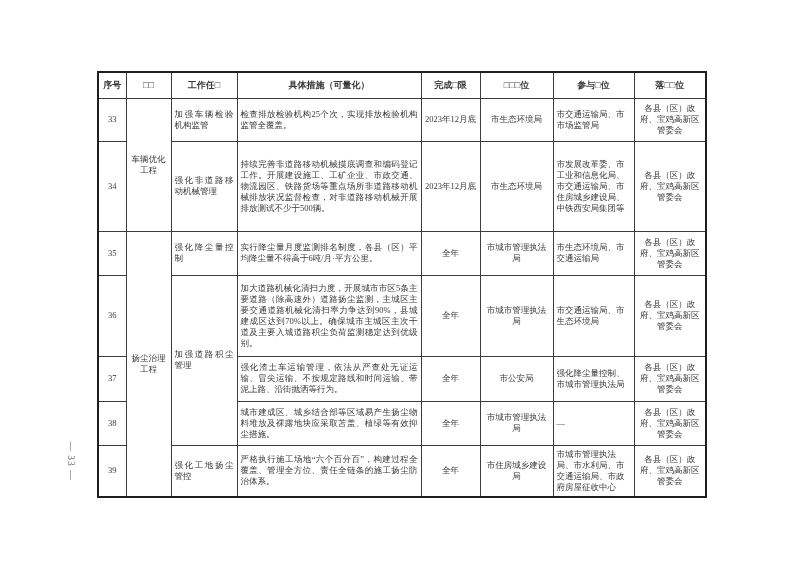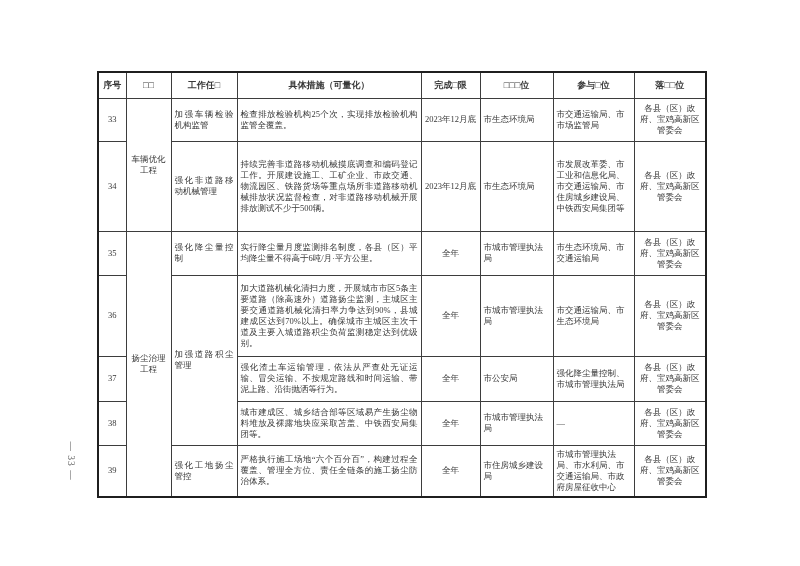--- a/index.html
+++ b/index.html
@@ -46,21 +46,21 @@
     font-size:9px;
     text-align:center;
     padding:2px 1px;
     margin-top:25px;
   }
   .c-no      { text-align:center; }
   .c-cat     { text-align:center; padding:1px 4px; }
   .c-task    { text-align:justify; text-justify:inter-character; padding:1px 4px; }
   .c-measure { text-align:justify; text-justify:inter-character; padding:2px 5px;margin-top:41px; }
   .c-deadline{ text-align:center; }
-  .c-lead    { text-align:left; padding:1px 6px; }
+  .c-lead    { text-align:center; padding:1px 6px; }
   .c-join    { text-align:left; padding:1px 3px; }
   .c-impl    { text-align:center; padding:1px 2px;font-family:Liberation Serif, serif; }
 </style>
 </head>
 <body>
 
 <div class="page">
 
   <div class="page-number">— 33 —</div>
 
@@ -129,21 +129,21 @@
       <tr style="height:45px">
         <td class="c-no">37</td>
         <td class="c-measure">强化渣土车运输管理，依法从严查处无证运输、冒尖运输、不按规定路线和时间运输、带泥上路、沿街抛洒等行为。</td>
         <td class="c-deadline">全年</td>
         <td class="c-lead">市公安局</td>
         <td class="c-join">强化降尘量控制、市城市管理执法局</td>
         <td class="c-impl">各县（区）政府、宝鸡高新区管委会</td>
       </tr>
       <tr style="height:44px">
         <td class="c-no">38</td>
-        <td class="c-measure">城市建成区、城乡结合部等区域易产生扬尘物料堆放及裸露地块应采取苫盖、中铁西安局集团等。</td>
+        <td class="c-measure">城市建成区、城乡结合部等区域易产生扬尘物料堆放及裸露地块应采取苫盖、植绿等有效抑尘措施。</td>
         <td class="c-deadline">全年</td>
         <td class="c-lead">市城市管理执法局</td>
         <td class="c-join">—</td>
         <td class="c-impl">各县（区）政府、宝鸡高新区管委会</td>
       </tr>
       <tr style="height:52px">
         <td class="c-no">39</td>
         <td class="c-task">强化工地扬尘管控</td>
         <td class="c-measure">严格执行施工场地“六个百分百”，构建过程全覆盖、管理全方位、责任全链条的施工扬尘防治体系。</td>
         <td class="c-deadline">全年</td>

